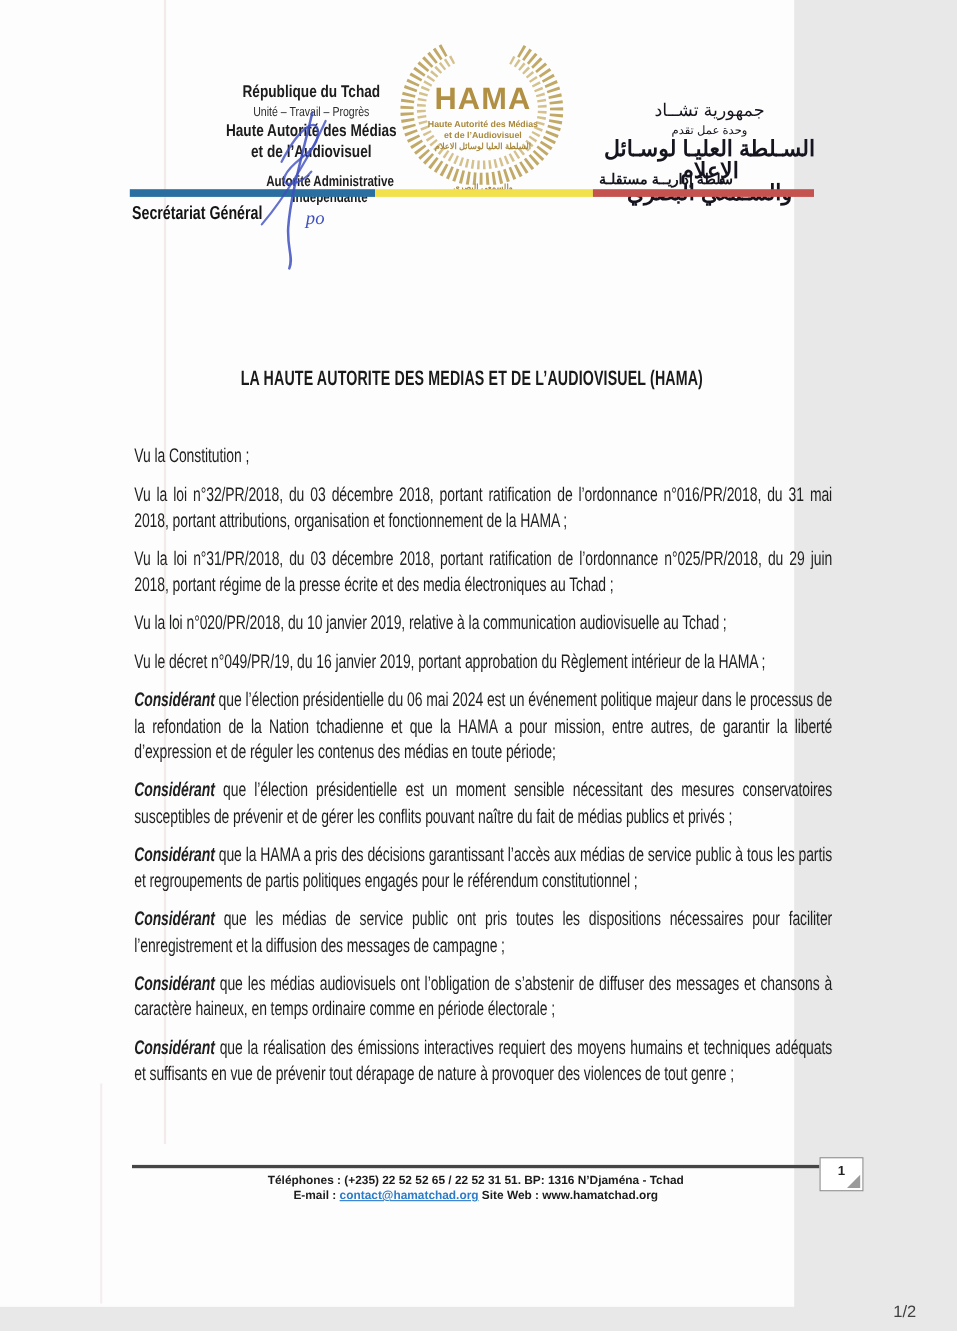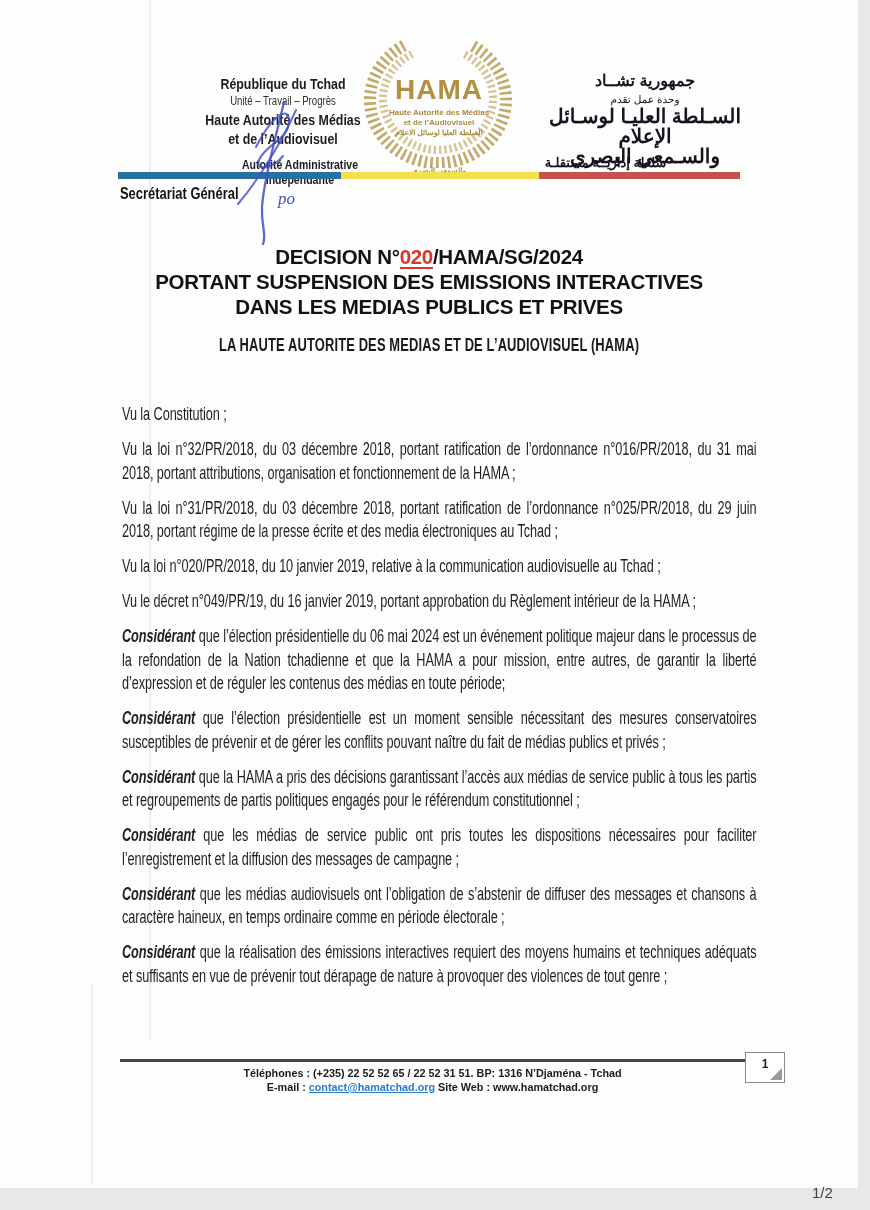--- a/index.html
+++ b/index.html
@@ -3,37 +3,37 @@
 <meta charset="utf-8">
 <style>
   html,body{margin:0;padding:0;}
   body{
     width:870px;height:1210px;position:relative;overflow:hidden;
     background:#e8e8e8;
     font-family:"Liberation Sans",sans-serif;
     -webkit-font-smoothing:antialiased;
   }
   .page{
-    position:absolute;left:0;top:0;width:858px;height:1188px;
+    position:absolute;left:0;top:0;width:722px;height:1188px;
     background:#fdfdfd;
   }
   .abs{position:absolute;}
   
   .scan-line-1{left:149px;top:0;width:2px;height:1040px;background:rgba(214,180,180,.25);}
   .scan-line-2{left:91px;top:985px;width:2px;height:200px;background:rgba(214,180,180,.22);}
 
   
   .hdr-left{left:118px;top:74px;width:330px;text-align:center;color:#1c1c1c;
     transform:scaleX(.80);transform-origin:center top;}
   .hdr-left .l1{font-size:15.5px;font-weight:bold;line-height:19px;}
   .hdr-left .l2{font-size:12px;line-height:17px;color:#2e2e2e;}
   .hdr-left .l3,.hdr-left .l4{font-size:15.5px;font-weight:bold;line-height:19px;}
 
   .hdr-right{left:520px;top:70px;width:250px;text-align:center;direction:rtl;color:#15151f;}
-  .hdr-right .a1{font-size:16px;font-weight:bold;line-height:22px;}
+  .hdr-right .a1{font-size:16px;font-weight:normal;line-height:22px;margin-top:20px;}
   .hdr-right .a2{font-size:10.5px;line-height:14px;}
   .hdr-right .a3,.hdr-right .a4{font-size:20px;font-weight:bold;line-height:20px;}
 
   .logo{left:363px;top:28px;width:152px;height:140px;text-align:center;}
   .logo svg{position:absolute;left:0;top:0;}
   .logo .acronym{position:absolute;left:0;top:46px;width:152px;
     font-size:28px;font-weight:bold;letter-spacing:1px;color:#b19043;}
   .logo .sub{position:absolute;width:152px;color:#a8893d;font-weight:bold;}
   .logo .s1{top:80px;font-size:8px;}
   .logo .s2{top:90px;font-size:8px;}
@@ -129,25 +129,20 @@
   </div>
 
   <div class="abs secretariat">Secrétariat Général</div>
   <div class="abs handwriting">po</div>
   <svg class="abs signature" width="85" height="155" viewBox="0 0 85 155">
     <path d="M58,10 C50,45 38,85 36,115 C35,135 41,142 37,152" fill="none" stroke="#3e4fc0" stroke-width="2.3" stroke-linecap="round" opacity="0.85"></path>
     <path d="M30,55 C48,20 64,14 63,30 C62,48 40,52 33,68 C28,80 48,76 57,64" fill="none" stroke="#3e4fc0" stroke-width="2.1" stroke-linecap="round" opacity="0.8"></path>
     <path d="M12,112 C35,85 58,45 70,18" fill="none" stroke="#3e4fc0" stroke-width="2" stroke-linecap="round" opacity="0.8"></path>
   </svg>
 
-  <div class="abs title-block">
-    <div><span>DECISION N°</span><span class="decision-number">020</span><span>/HAMA/SG/2024</span></div>
-    <div>PORTANT SUSPENSION DES EMISSIONS INTERACTIVES</div>
-    <div>DANS LES MEDIAS PUBLICS ET PRIVES</div>
-  </div>
   <div class="abs subtitle">
     <span class="inner">LA HAUTE AUTORITE DES MEDIAS ET DE L’AUDIOVISUEL (HAMA)</span>
   </div>
 
   <div class="abs doc-body">
     <p><b class="lead"></b><span>Vu la Constitution ;</span></p>
     <p><b class="lead"></b><span>Vu la loi n°32/PR/2018, du 03 décembre 2018, portant ratification de l’ordonnance n°016/PR/2018, du 31 mai 2018, portant attributions, organisation et fonctionnement de la HAMA ;</span></p>
     <p><b class="lead"></b><span>Vu la loi n°31/PR/2018, du 03 décembre 2018, portant ratification de l’ordonnance n°025/PR/2018, du 29 juin 2018, portant régime de la presse écrite et des media électroniques au Tchad ;</span></p>
     <p><b class="lead"></b><span>Vu la loi n°020/PR/2018, du 10 janvier 2019, relative à la communication audiovisuelle au Tchad ;</span></p>
     <p><b class="lead"></b><span>Vu le décret n°049/PR/19, du 16 janvier 2019, portant approbation du Règlement intérieur de la HAMA ;</span></p>

